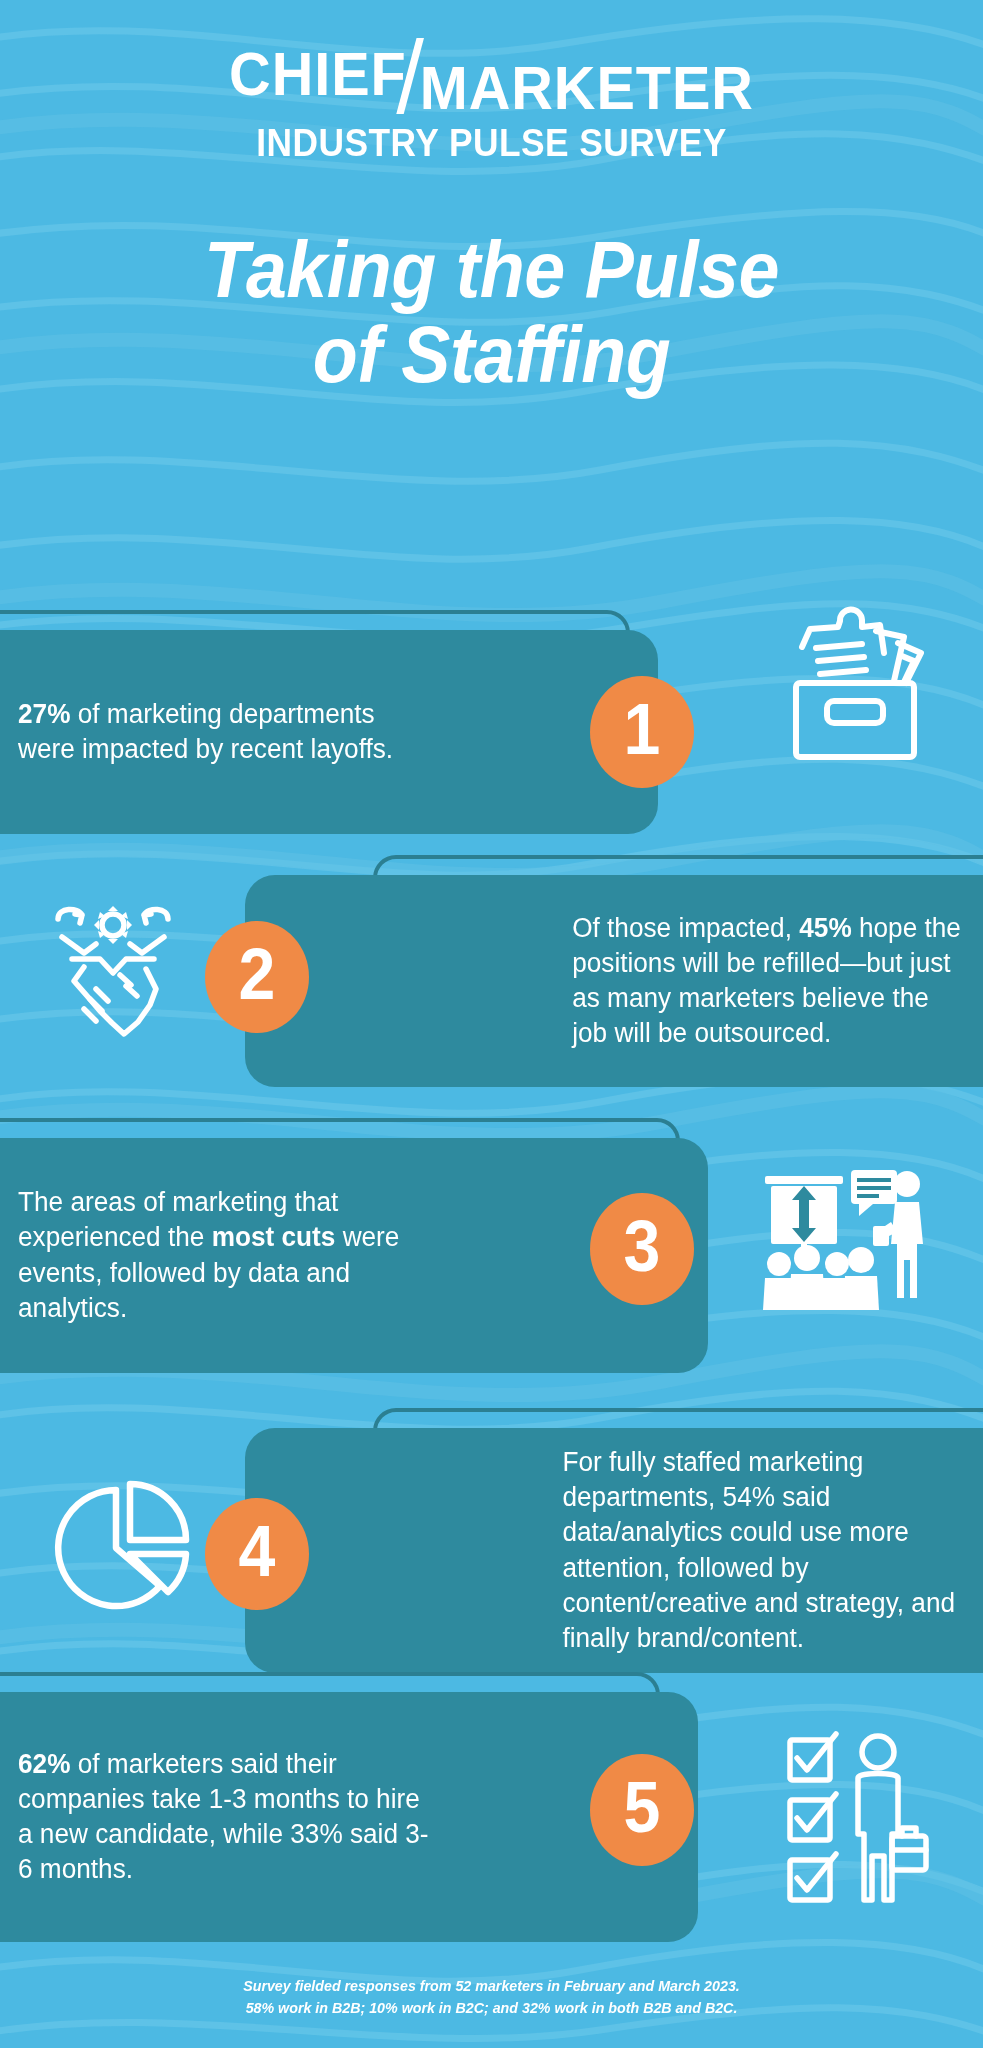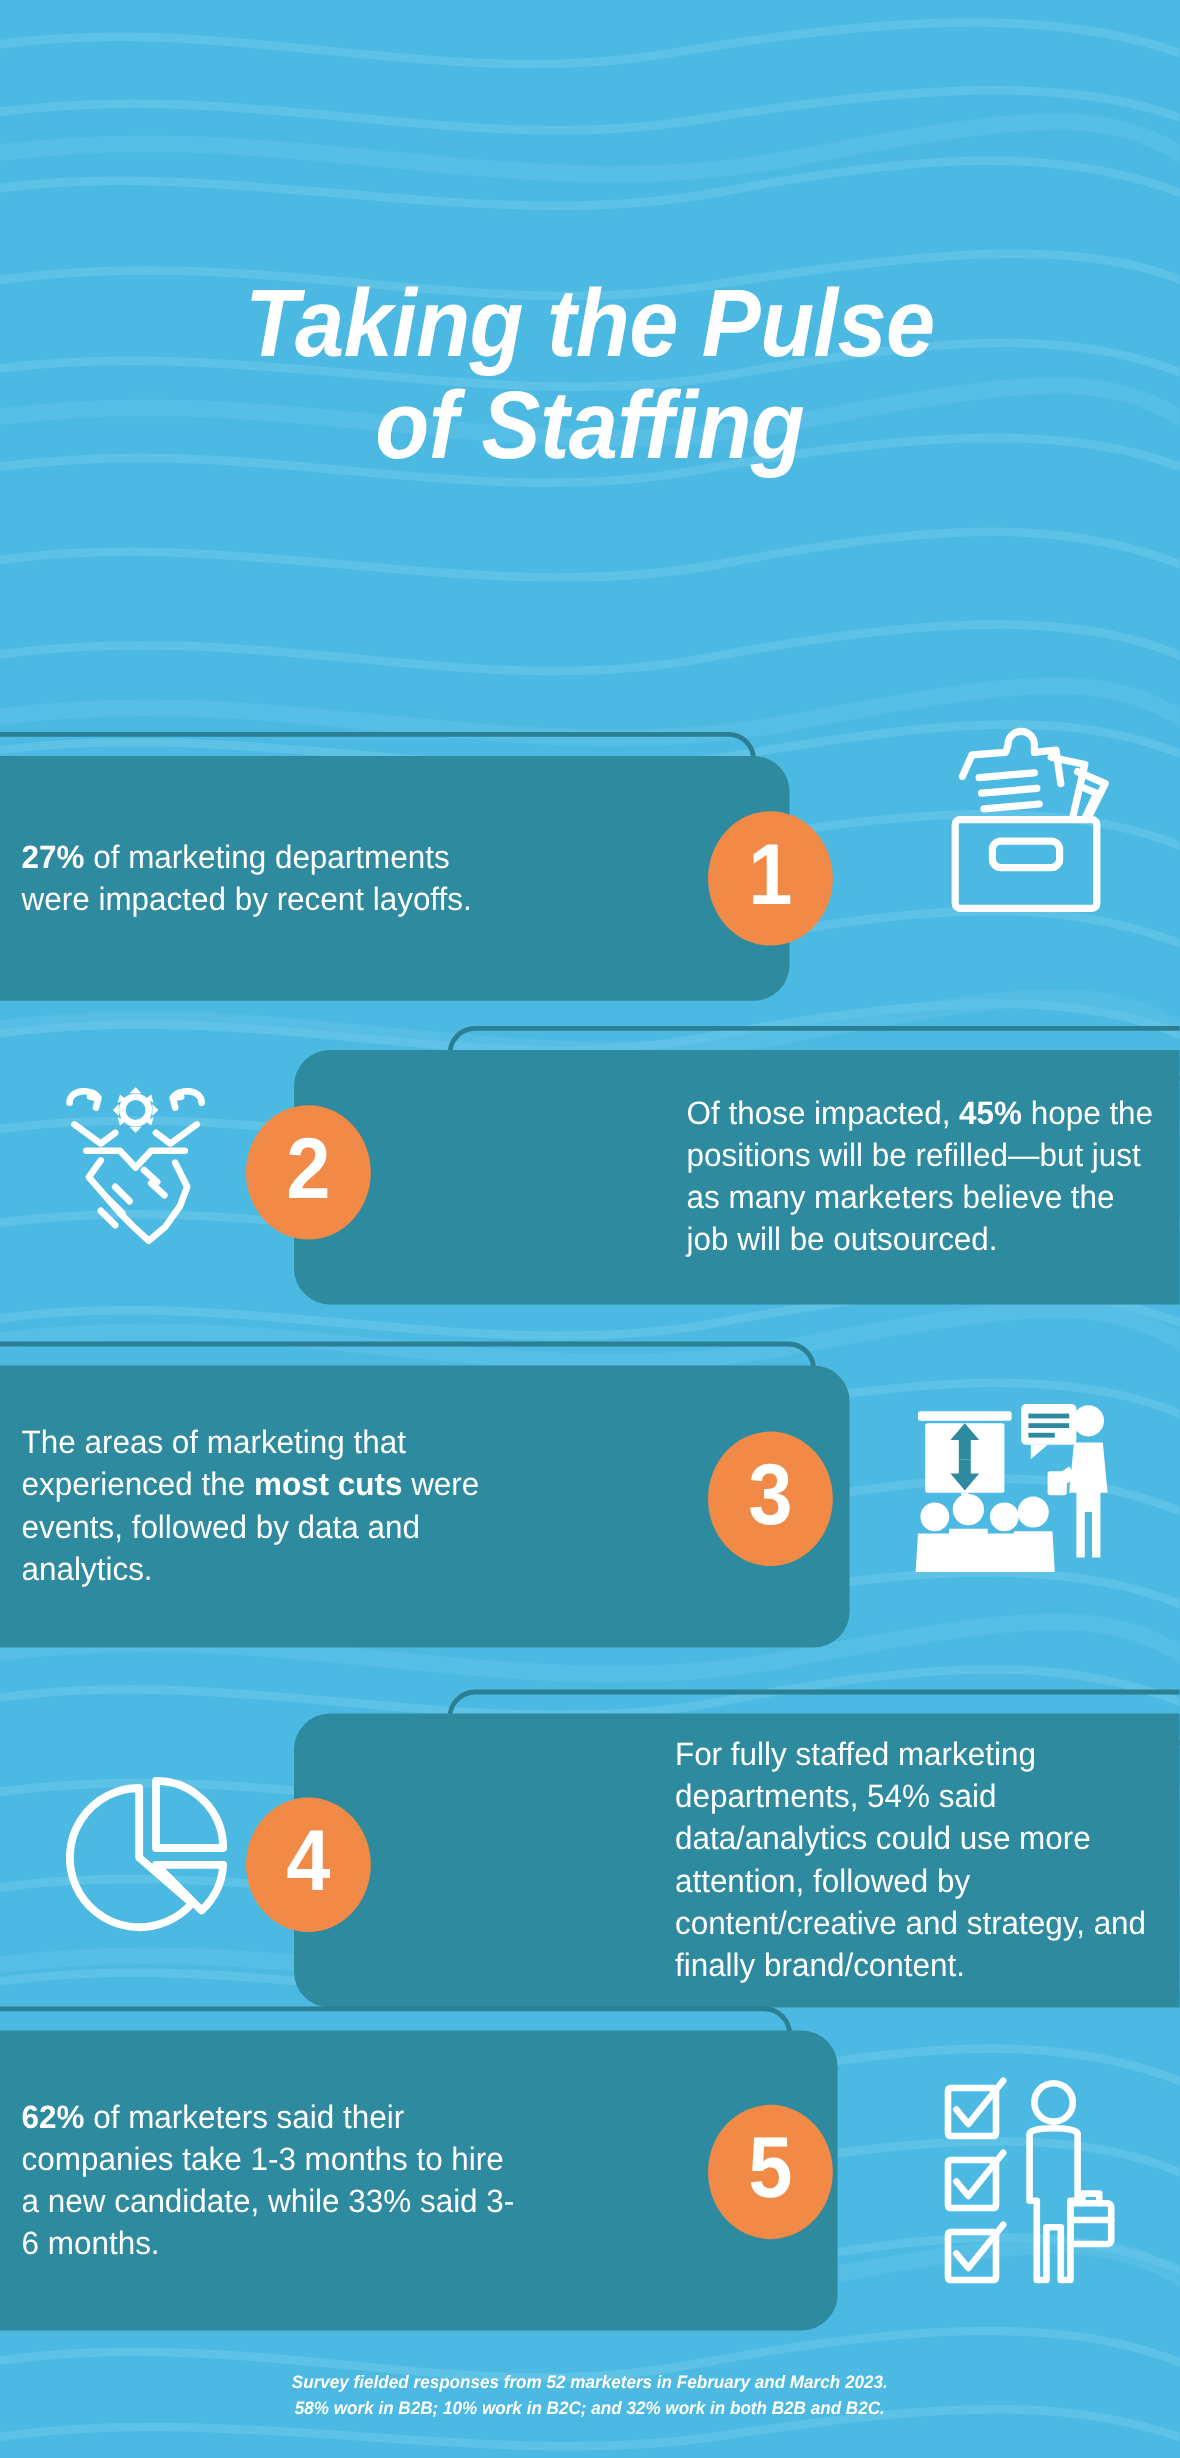--- a/index.html
+++ b/index.html
@@ -127,20 +127,28 @@
     <path d="M-20 860 C 230 822, 430 906, 660 862 S 930 822, 1003 870"></path>
     <path d="M-20 1120 C 230 1082, 430 1166, 660 1122 S 930 1082, 1003 1130"></path>
     <path d="M-20 1380 C 230 1342, 430 1426, 660 1382 S 930 1342, 1003 1390"></path>
     <path d="M-20 1640 C 230 1602, 430 1686, 660 1642 S 930 1602, 1003 1650"></path>
     <path d="M-20 1900 C 230 1862, 430 1946, 660 1902 S 930 1862, 1003 1910"></path>
   </g>
 </svg>
 
 <div class="page">
 
+  <div class="masthead">
+    <div class="logo-line">
+      <span class="logo-chief">CHIEF</span>
+      <span class="logo-slash"></span>
+      <span class="logo-marketer">MARKETER</span>
+    </div>
+    <div class="logo-sub">INDUSTRY PULSE SURVEY</div>
+  </div>
 
   <div class="headline">
     <div>Taking the Pulse</div>
     <div>of Staffing</div>
   </div>
 
   <div class="card-wrap" style="top:610px;">
     <div class="card-outline left" style="top:0; width:660px;"></div>
     <div class="card left" style="top:20px; width:690px; height:204px;">
       <div class="card-text" style="width:430px;"><b>27%</b><span> of marketing departments were impacted by recent layoffs.</span></div>

